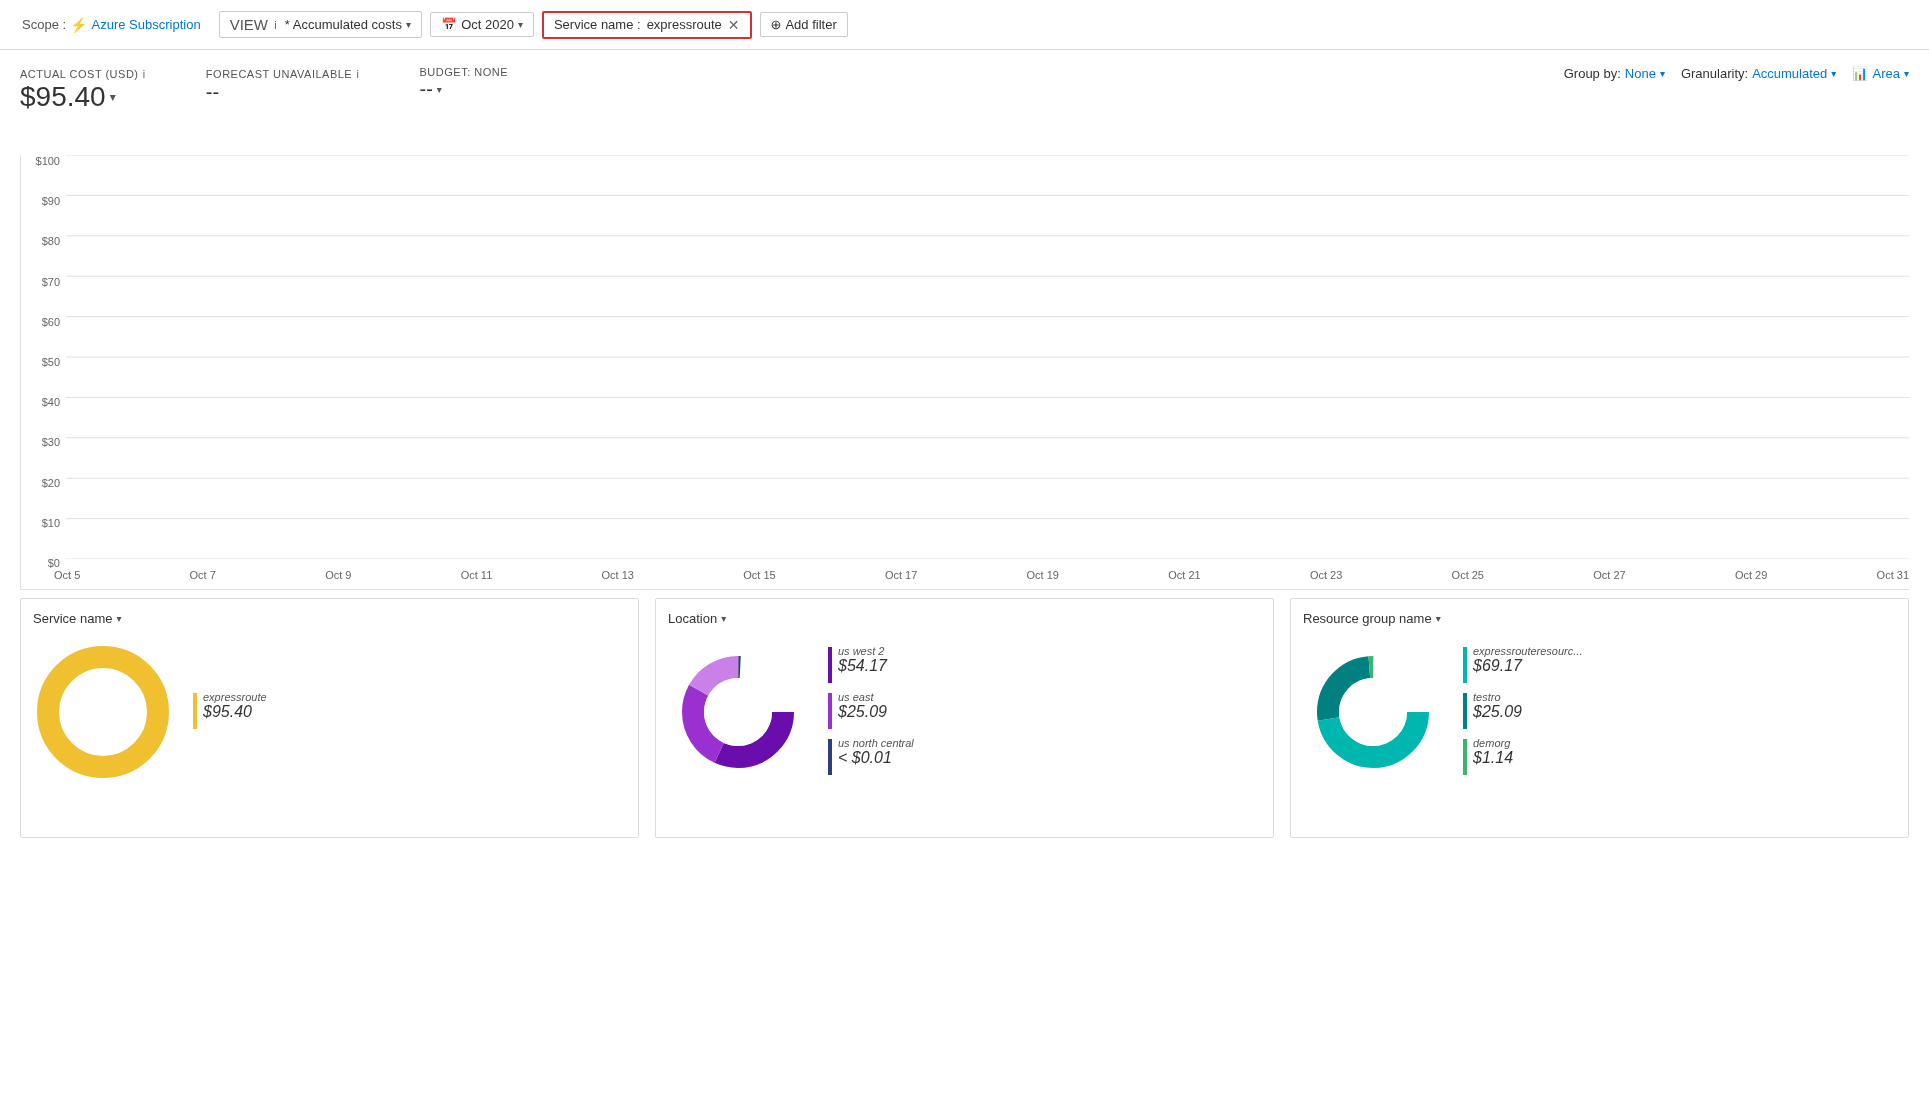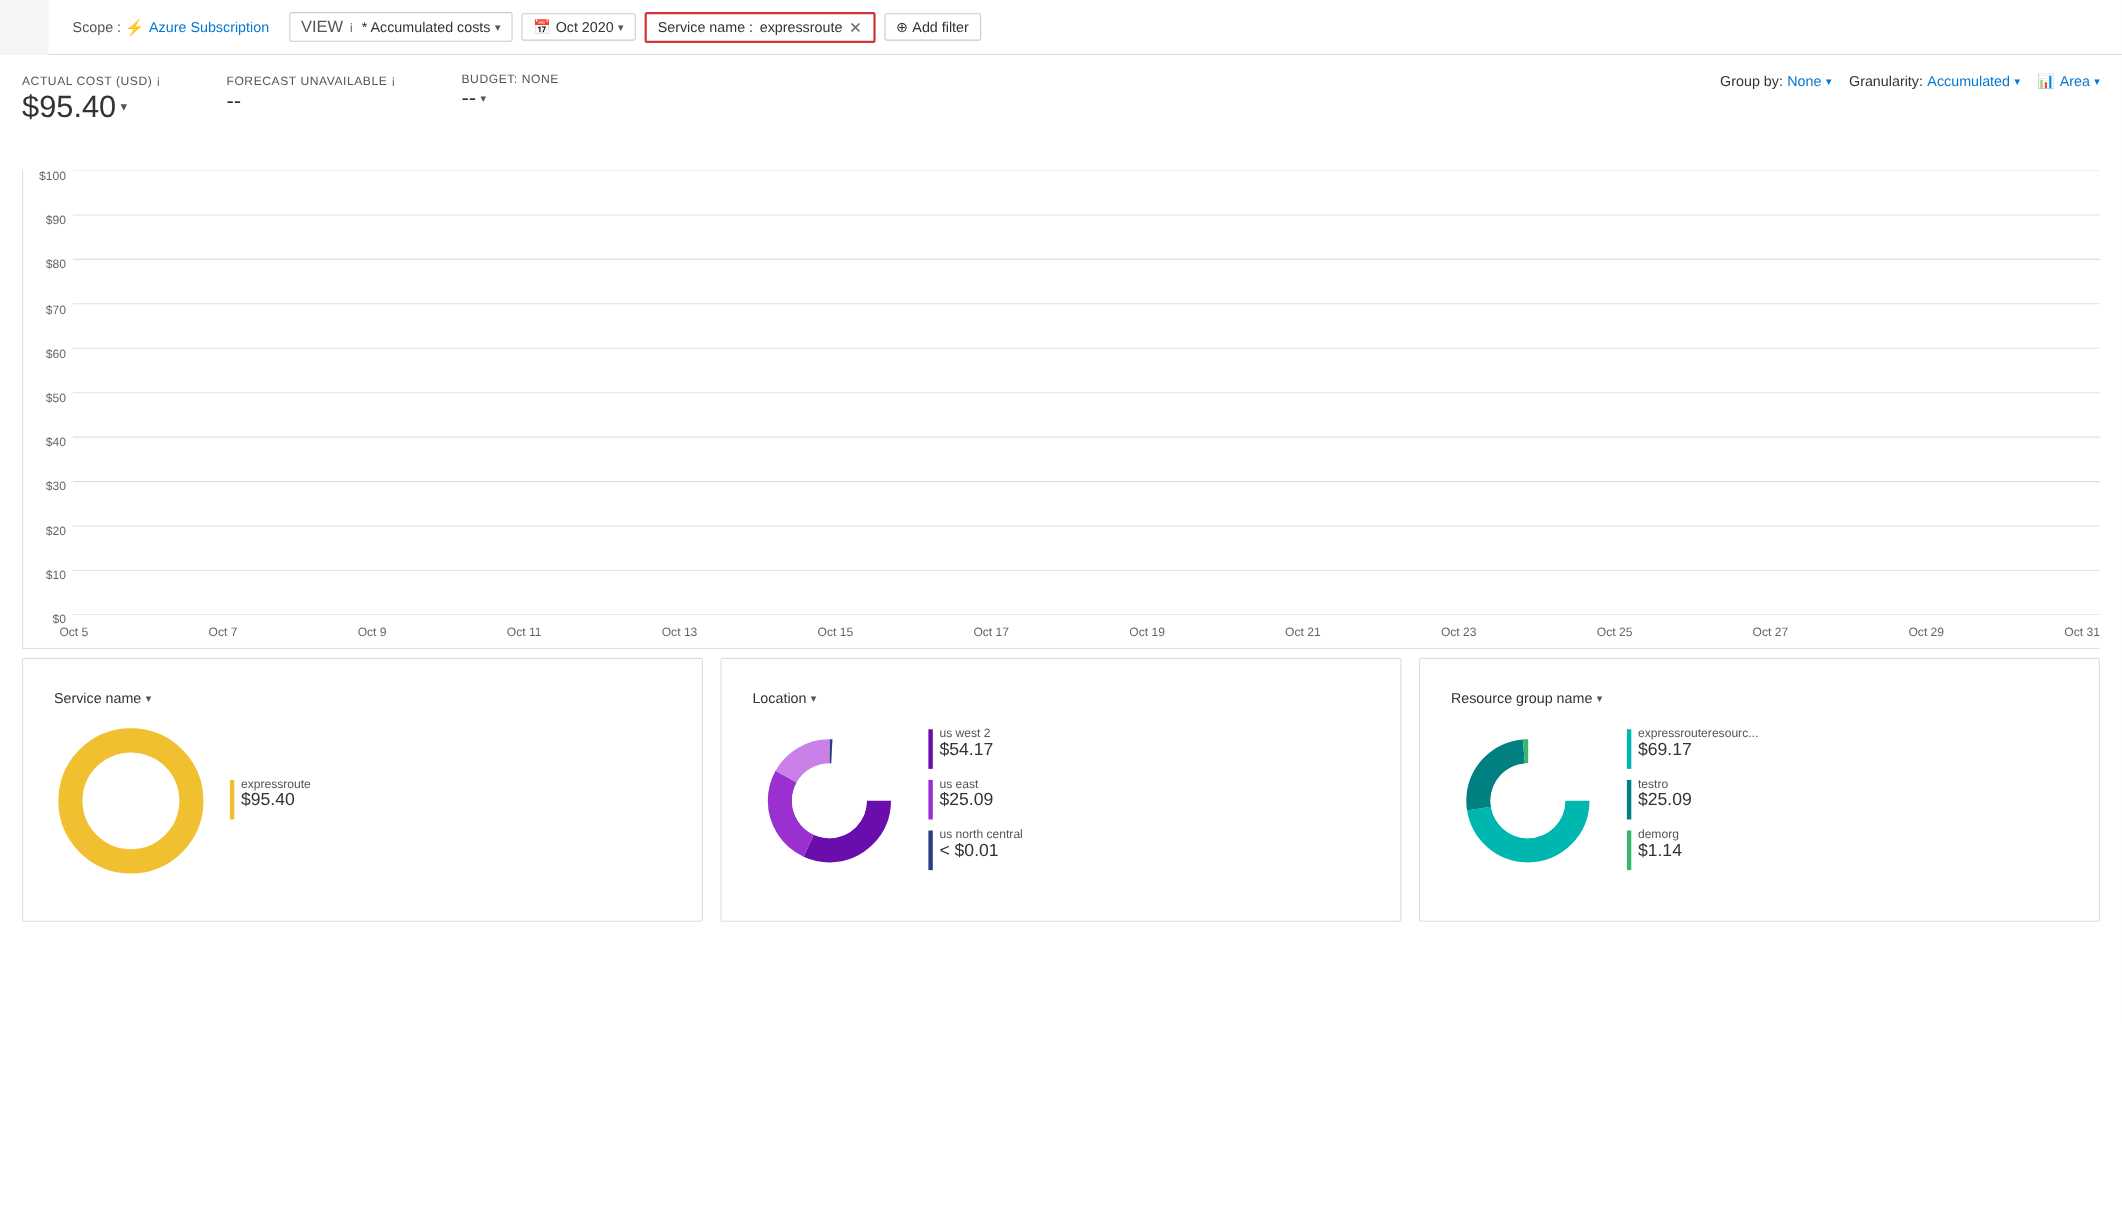--- a/index.html
+++ b/index.html
@@ -2,21 +2,21 @@
 <html><head>
   <meta charset="utf-8">
   <style>
     * { box-sizing: border-box; margin: 0; padding: 0; }
     body { font-family: 'Segoe UI', Arial, sans-serif; font-size: 13px; background: #f5f5f5; color: #333; }
 
     
     .toolbar {
       display: flex; align-items: center; gap: 8px;
       background: #fff; border-bottom: 1px solid #ddd;
-      padding: 8px 12px; min-height: 50px; margin-left: 44px;
+      padding: 8px 12px; min-height: 50px;
     }
     .toolbar-item {
       display: flex; align-items: center; gap: 4px;
       padding: 4px 10px; border: 1px solid #ccc; border-radius: 2px;
       background: #fff; cursor: pointer; font-size: 13px; white-space: nowrap;
     }
     .scope-item { border: none; background: transparent; }
     .scope-label { color: #555; }
     .scope-value { color: #0078d4; font-weight: 500; }
     .lightning-icon { color: #ffc107; font-size: 14px; }
@@ -81,24 +81,24 @@
     }
 
     
     .chart-legend { display: flex; align-items: center; gap: 6px; font-size: 12px; margin-bottom: 20px; }
     .legend-dot { width: 10px; height: 10px; border-radius: 50%; }
 
     
     .cards-row { display: flex; gap: 16px; }
     .card {
       flex: 1; border: 1px solid #ddd; border-radius: 2px;
-      padding: 28px; background: #fff; min-height: 240px;
+      padding: 12px; background: #fff; min-height: 240px;
     }
     .card-header { display: flex; align-items: center; gap: 4px; font-size: 13px; font-weight: 500; margin-bottom: 16px; cursor: pointer; }
-    .card-content { display: flex; align-items: center; gap: 20px; }
+    .card-content { display: flex; align-items: center; gap: 20px; font-style: italic; }
     .donut-wrapper { flex-shrink: 0; }
     .legend-list { flex: 1; }
     .legend-row { display: flex; align-items: flex-start; gap: 6px; margin-bottom: 8px; }
     .legend-bar { width: 4px; height: 36px; flex-shrink: 0; margin-top: 2px; }
     .legend-text { font-size: 11px; color: #555; }
     .legend-amount { font-size: 16px; font-weight: 500; color: #333; }
     .info-icon { font-size: 11px; color: #666; }
   </style>
 </head>
 <body>

